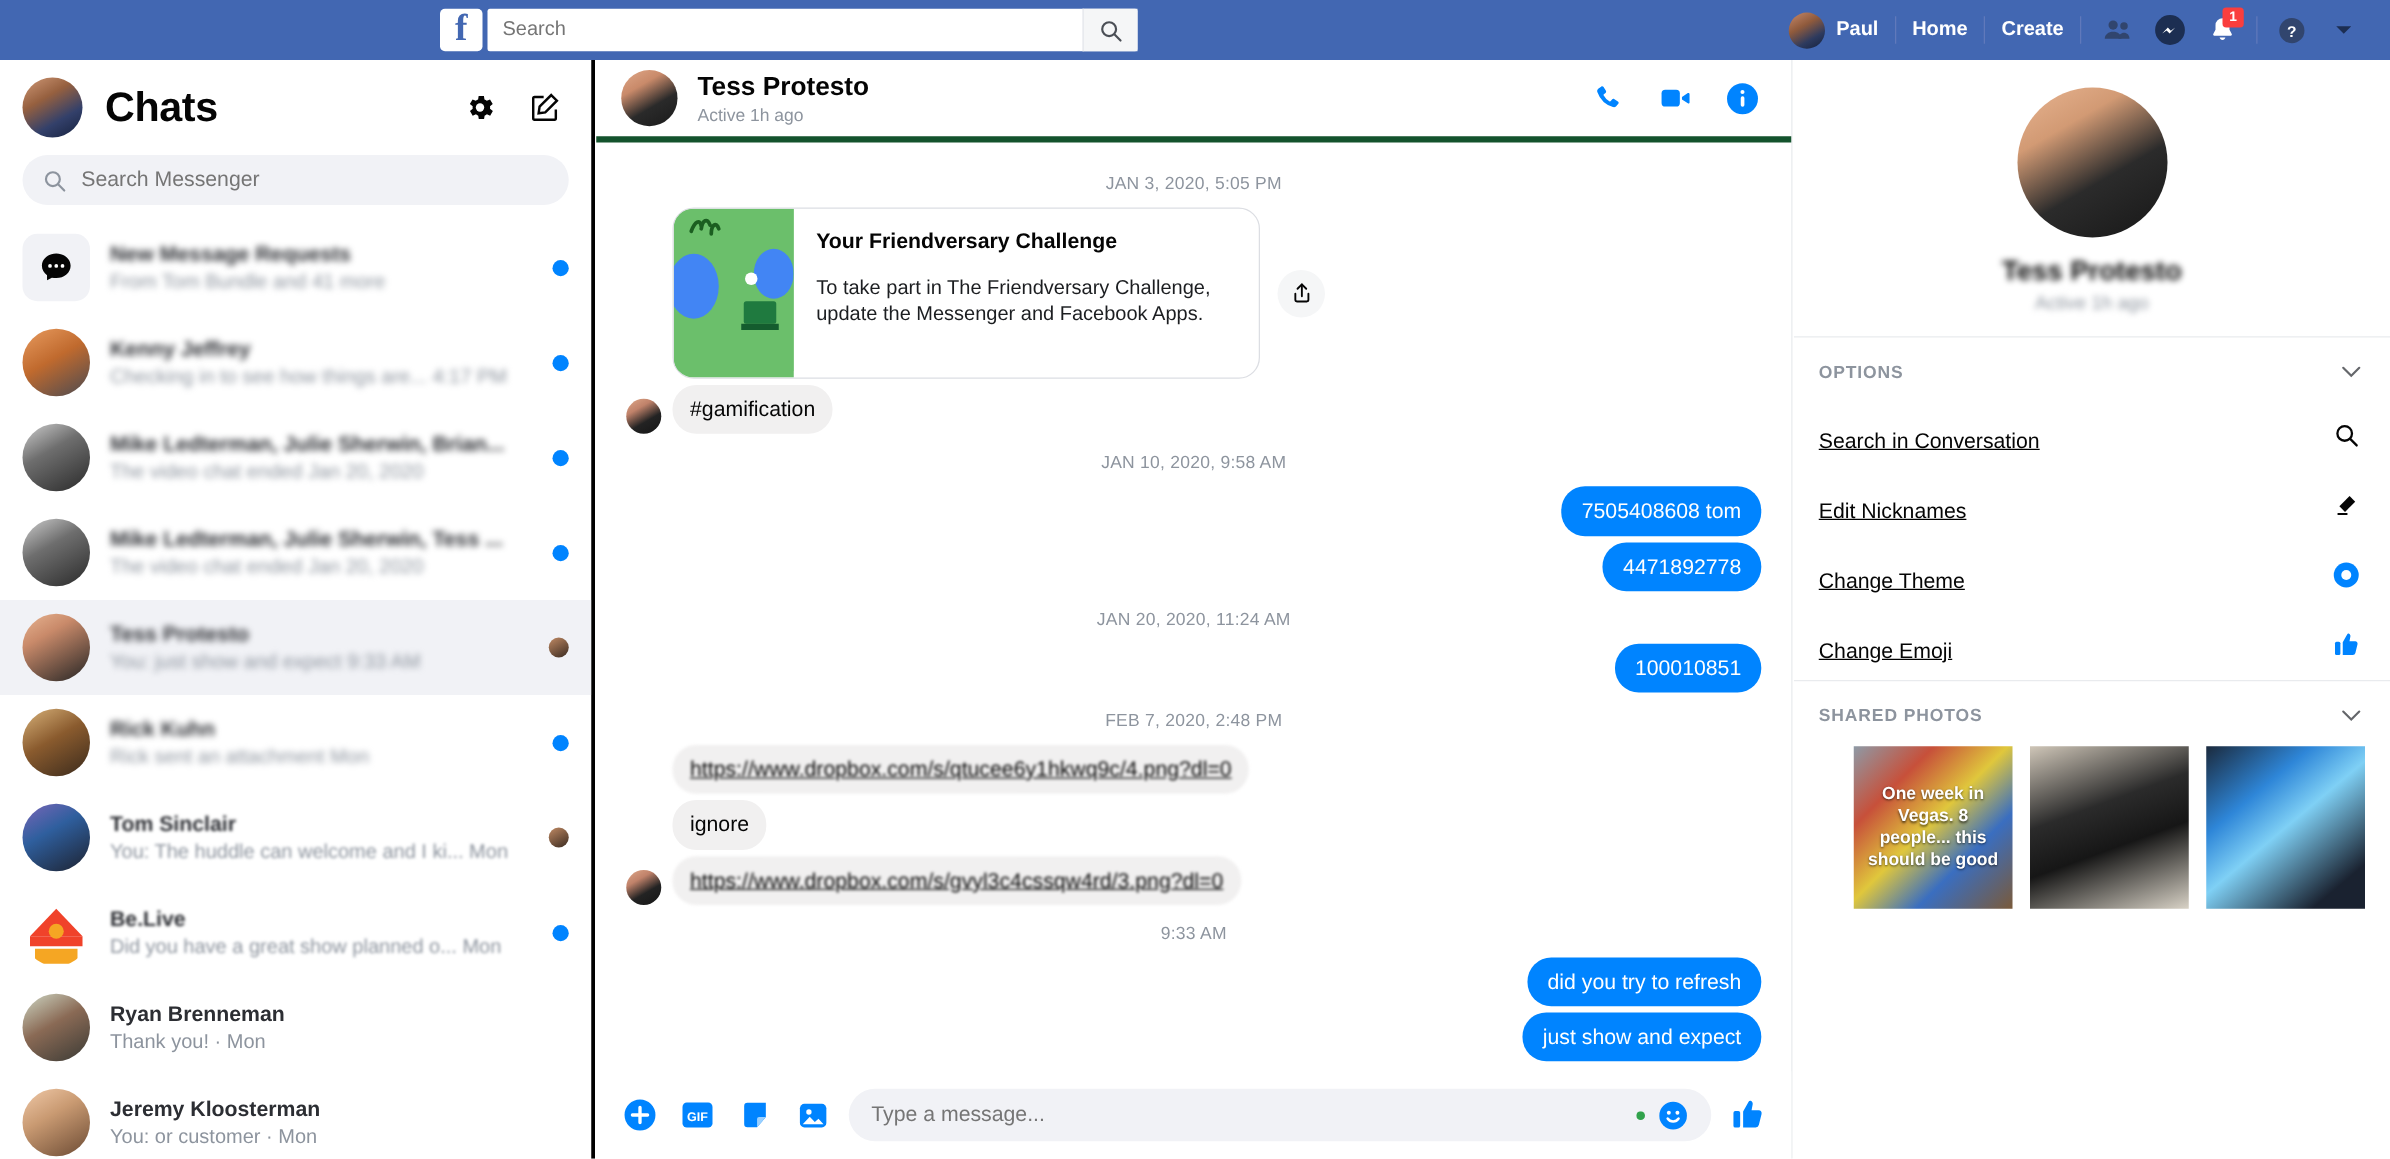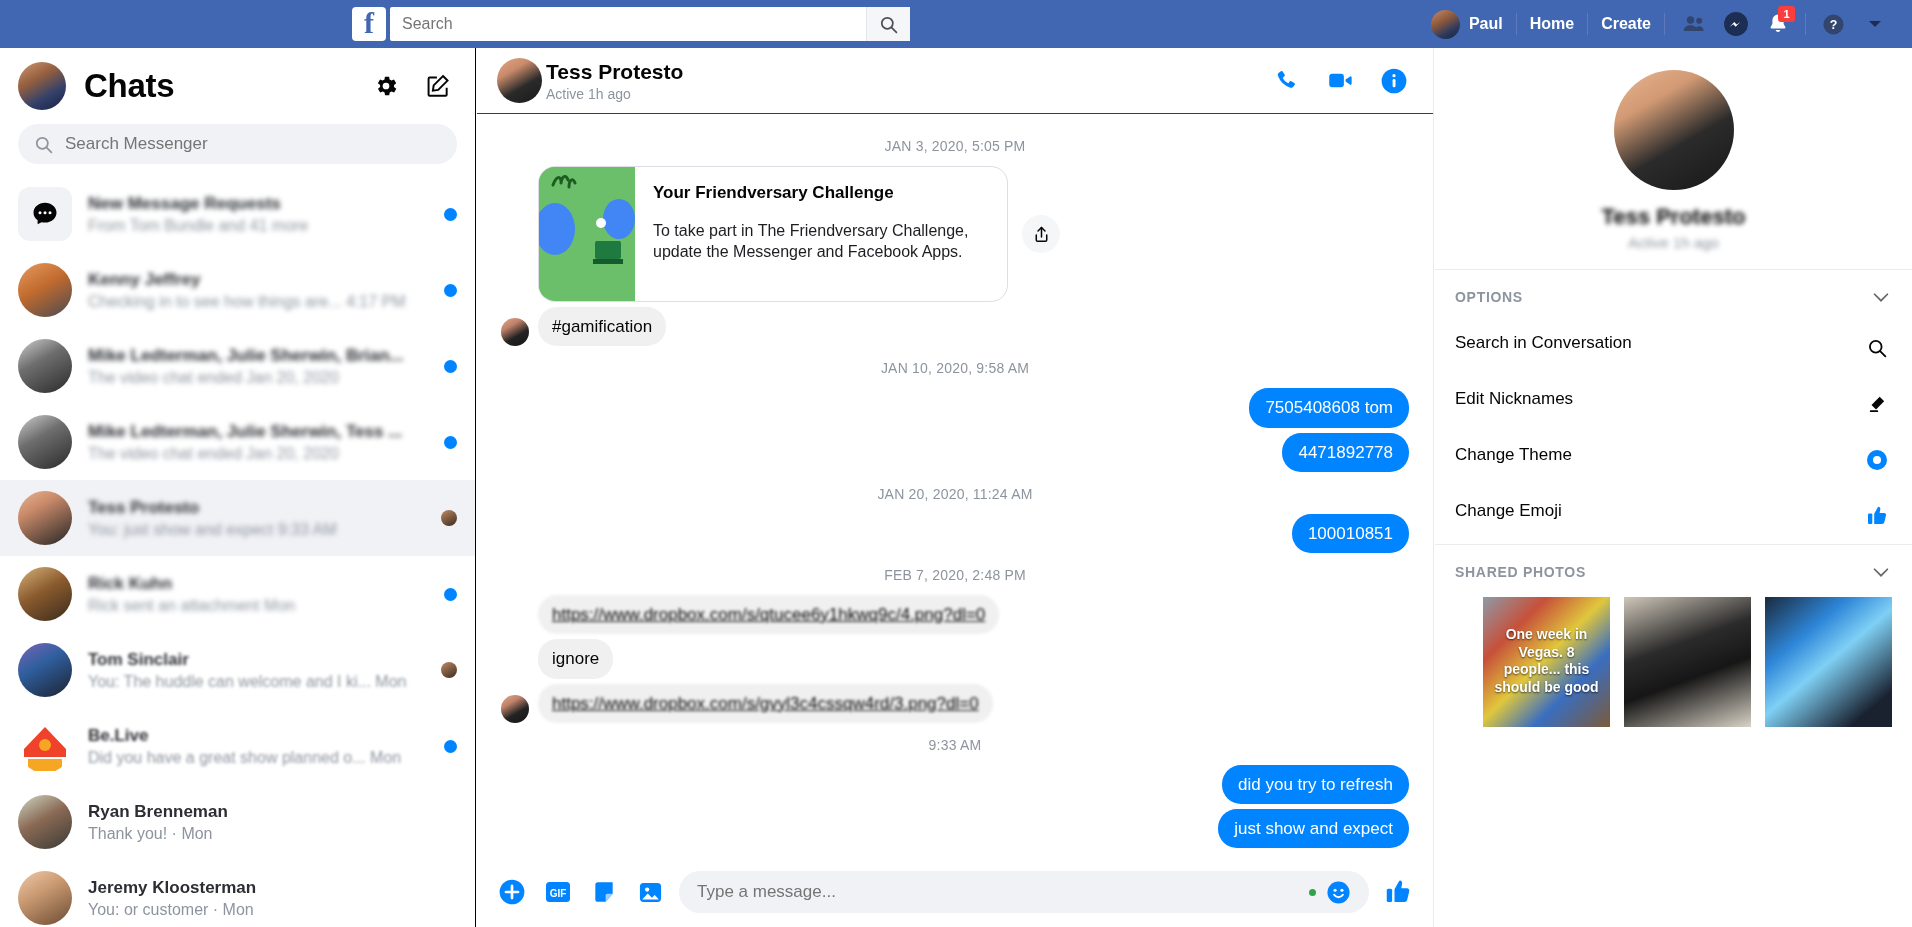--- a/index.html
+++ b/index.html
@@ -56,21 +56,21 @@
   }
   .badge {
     position: absolute; top: 2px; right: 4px; background: #fa3e3e; color: #fff;
     font-size: 11px; font-weight: bold; min-width: 17px; height: 16px; border-radius: 3px;
     display: flex; align-items: center; justify-content: center; padding: 0 3px;
   }
 
   
   .sidebar {
     position: absolute; top: 48px; left: 0; width: 476px; height: 879px;
-    background: #fff; border-right: 1px solid #000000; overflow: hidden;
+    background: #fff; border-right: 3px solid #000000; overflow: hidden;
   }
   .sb-head { display: flex; align-items: center; padding: 14px 18px 10px 18px; }
   .sb-avatar {
     width: 48px; height: 48px; border-radius: 50%;
     background: linear-gradient(150deg,#d19a78 0%,#96603f 35%,#33406a 68%,#15203c 100%);
     filter: blur(0.5px); flex: 0 0 auto;
   }
   .sb-title { font-size: 33px; font-weight: bold; color: #050505; margin-left: 18px; letter-spacing: -0.3px; }
   .sb-head-actions { margin-left: auto; display: flex; align-items: center; gap: 14px; }
   .sb-round {
@@ -114,22 +114,22 @@
     background: linear-gradient(150deg,#c08a64,#3a2a20);
   }
 
   
   .convo {
     position: absolute; top: 48px; left: 477px; width: 957px; height: 879px;
     display: flex; flex-direction: column; background: #fff;
     border-right: 1px solid #e9ebee;
   }
   .convo-head {
-    height: 66px; display: flex; align-items: center; padding: 0 20px; gap: 4px;
-    border-bottom: 1px solid #14532d; flex: 0 0 auto;
+    height: 66px; display: flex; align-items: center; padding: 0 20px; gap: 16px;
+    border-bottom: 5px solid #14532d; flex: 0 0 auto;
   }
   .convo-ava {
     width: 45px; height: 45px; border-radius: 50%;
     background: linear-gradient(150deg,#e0a98a 0%,#c98a6a 30%,#2a2a2a 62%,#1a1a1a 100%);
     filter: blur(0.4px);
   }
   .convo-name { font-size: 21px; font-weight: bold; color: #050505; }
   .convo-status { font-size: 14px; color: #8d949e; margin-top: 2px; }
   .convo-head-actions { margin-left: auto; display: flex; align-items: center; gap: 16px; }
 
@@ -197,21 +197,21 @@
   }
   .det-name { font-size: 22px; font-weight: bold; color: #050505; margin-top: 14px; filter: blur(2.4px); }
   .det-status { font-size: 15px; color: #8d949e; margin-top: 4px; filter: blur(2.4px); }
   .sec-head {
     display: flex; align-items: center; padding: 16px 20px 12px 20px;
     border-top: 1px solid #e9ebee;
   }
   .sec-title { font-size: 14px; font-weight: bold; color: #8d949e; letter-spacing: 0.7px; }
   .sec-chev { margin-left: auto; color: #65676b; cursor: pointer; display: flex; }
   .opt-row {
-    display: flex; align-items: flex-start; padding: 13px 20px; cursor: pointer;
+    display: flex; align-items: flex-end; padding: 13px 20px; cursor: pointer; text-decoration: underline;
   }
   .opt-label { font-size: 17px; color: #050505; }
   .opt-icon {
     margin-left: auto; width: 30px; height: 30px; border-radius: 50%;
     display: flex; align-items: center; justify-content: center;
   }
   .photos { display: flex; gap: 14px; padding: 6px 20px 0 20px; margin-left: 28px; }
   .photo {
     width: 148px; height: 130px; overflow: hidden; position: relative;
     background: #bcbcbc; cursor: pointer;

